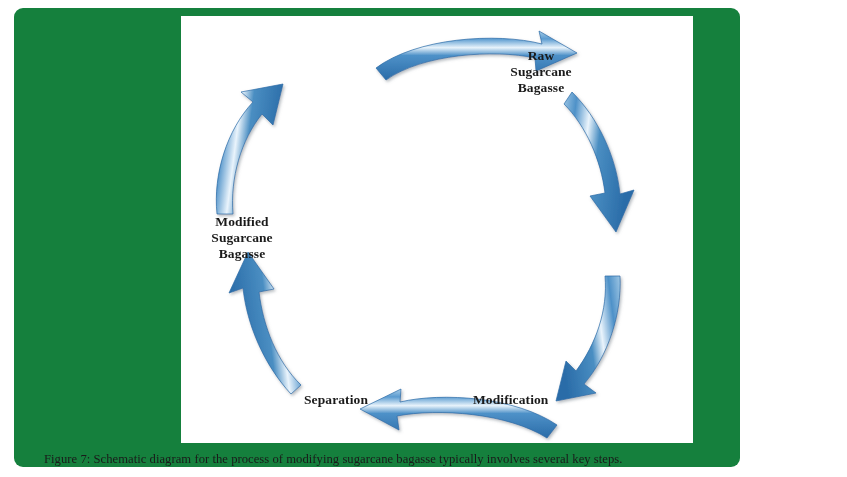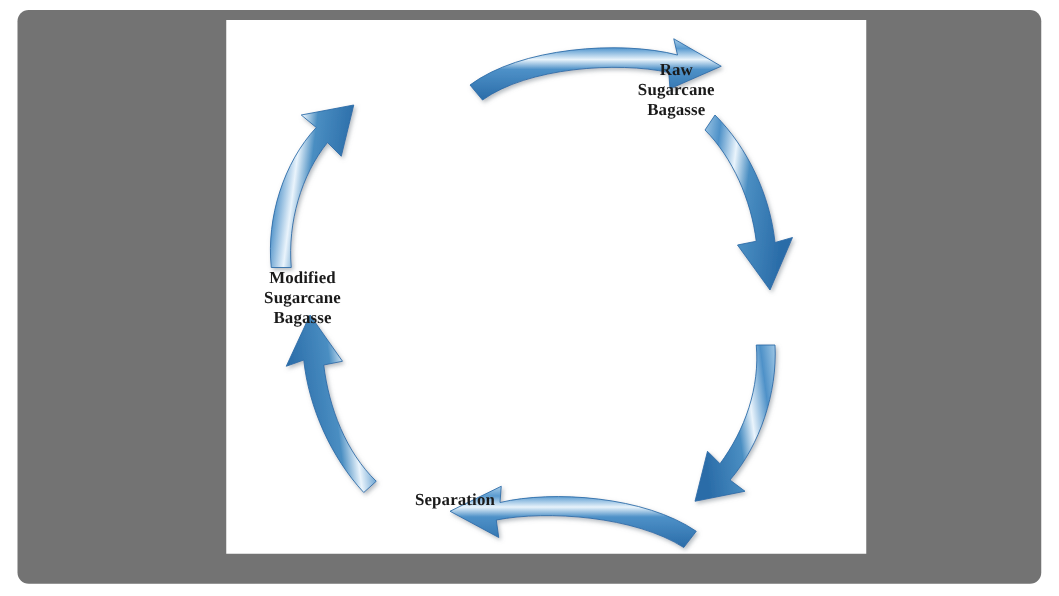--- a/index.html
+++ b/index.html
@@ -13,23 +13,23 @@
     height: 477px;
     overflow: hidden;
     background: #ffffff;
     font-family: "Liberation Serif", serif;
   }
   
   #outer-card {
     position: absolute;
     left: 14px;
     top: 8px;
-    width: 819px;
+    width: 726px;
     height: 459px;
-    background: #737373;
+    background: #15803d;
     border-radius: 9px;
     text-decoration: underline;
   }
   
   #figure-panel {
     position: absolute;
     left: 167px;
     top: 8px;
     width: 512px;
     height: 427px;
@@ -52,21 +52,21 @@
     color: #1a1a1a;
     font-size: 13.5px;
     line-height: 16px;
     text-align: center;
     white-space: pre-line;
     letter-spacing: 0.1px;
   }
   #label-raw          { left: 300px; top: 32px;  width: 120px; }
   #label-pretreat     { left: 382px; top: 211px; width: 130px; text-align: left;}
   #label-modification { left: 292px; top: 376px; width: 130px; text-align: left;}
-  #label-separation   { left: 95px;  top: 376px; width: 120px; text-align: right;}
+  #label-separation   { left: 95px;  top: 376px; width: 120px; text-align: center;}
   #label-modified     { left: 0px;   top: 198px; width: 122px; }
   #label-byproducts   { left: 82px;  top: 52px;  width: 120px; }
 
   
   #caption {
     position: absolute;
     left: 30px;
     top: 444px;
     width: 760px;
     font-family: "Liberation Serif", serif;
@@ -180,25 +180,27 @@
                    C 30 46, 19 84, 22 120
                    Z" transform="translate(30,78)" fill="url(#gradD1)" stroke="#2a6ca8" stroke-width="0.7"></path>
         </g>
       </svg>
 
       <div class="node-label" id="label-raw">Raw
 Sugarcane
 Bagasse</div>
 
 
+      <div class="node-label" id="label-modification">Modification</div>
 
       <div class="node-label" id="label-separation">Separation</div>
 
       <div class="node-label" id="label-modified">Modified
 Sugarcane
 Bagasse</div>
 
 
     </div>
 
+    <div id="caption">Figure 7: Schematic diagram for the process of modifying sugarcane bagasse typically involves several key steps.</div>
 
   </div>
 </div>
 
 </body></html>

